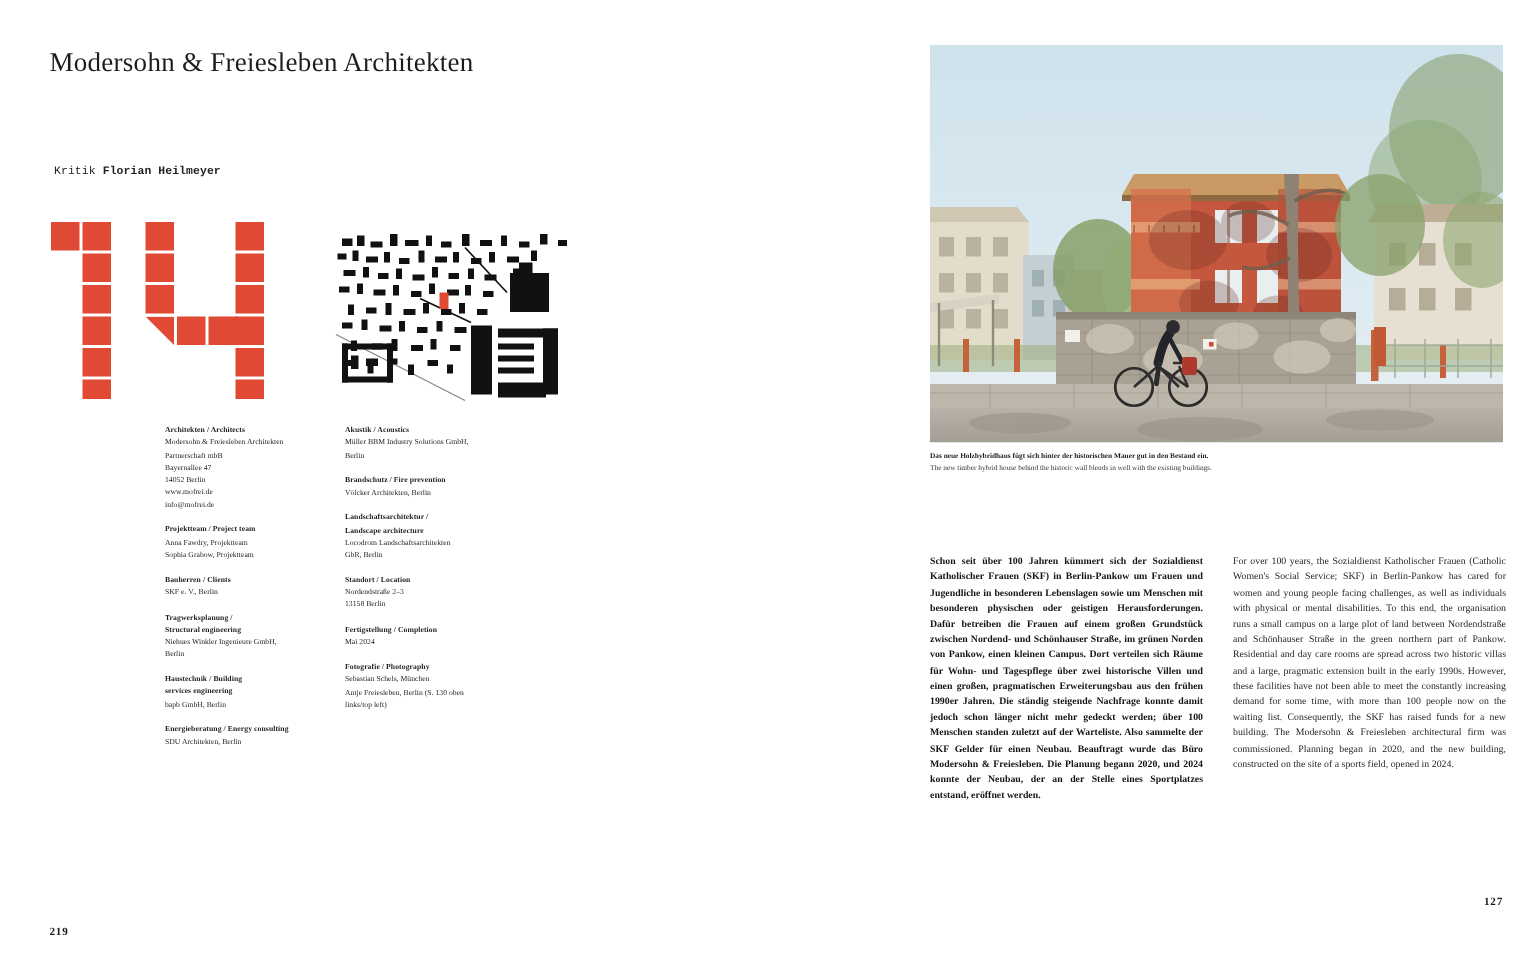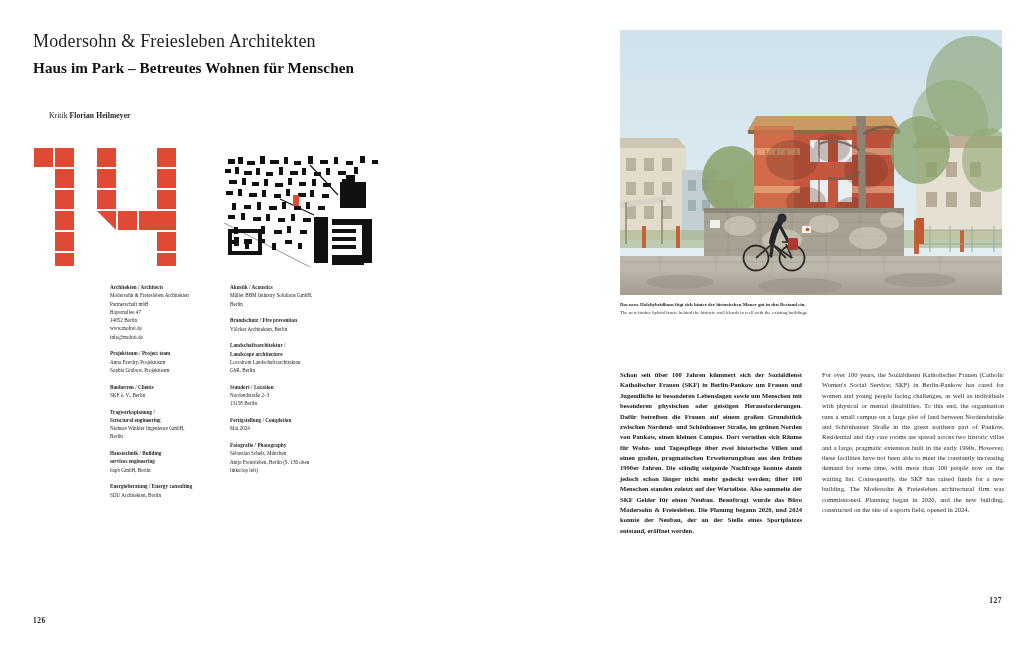--- a/index.html
+++ b/index.html
@@ -34,25 +34,26 @@
   .project-title {
     font-size: 15.2px;
     font-weight: bold;
     line-height: 1.33;
     letter-spacing: .005em;
     color: #111;
   }
 
   .credit-line {
     position: absolute;
-    left: 49px;
+    left: 36px;
     top: 111px;
     font-size: 7.6px;
     letter-spacing: .01em;
     color: #222;
+    font-family: Liberation Mono, monospace;
   }
   .credit-line b { font-weight: bold; }
 
   
   .big-number {
     position: absolute;
     left: 34px;
     top: 148px;
     width: 142px;
     height: 118px;
@@ -158,21 +159,21 @@
 </head>
 <body>
 
 <div class="spread">
 
   <div class="page-left">
 
     <div class="title-block">
       <div class="architect-line">Modersohn &amp; Freiesleben Architekten</div>
       <div class="project-title">
-        <span>Haus im Park – Betreutes Wohnen für Menschen</span><br>
+        <br>
       </div>
     </div>
 
     <div class="credit-line">
       <span>Kritik</span>
       <b>Florian Heilmeyer</b>
     </div>
 
     <div class="big-number">
 
@@ -373,21 +374,21 @@
         <span class="cbody" style="white-space:pre-line">Mai 2024</span>
       </div>
       <div class="cgroup">
         <span class="chead">Fotografie / Photography</span>
         <span class="cbody" style="white-space:pre-line">Sebastian Schels, München
 Antje Freiesleben, Berlin (S. 130 oben
 links/top left)</span>
       </div>
     </div>
 
-    <div class="folio folio-left">126</div>
+    <div class="folio folio-left">219</div>
   </div>
 
   <div class="page-right">
 
     <div class="photo-frame">
       <svg viewBox="0 0 382 265" xmlns="http://www.w3.org/2000/svg" preserveAspectRatio="none">
         <defs>
           <linearGradient id="sky" x1="0" y1="0" x2="0" y2="1">
             <stop offset="0%" stop-color="#cfe2ec"></stop>
             <stop offset="60%" stop-color="#dceaf1"></stop>

